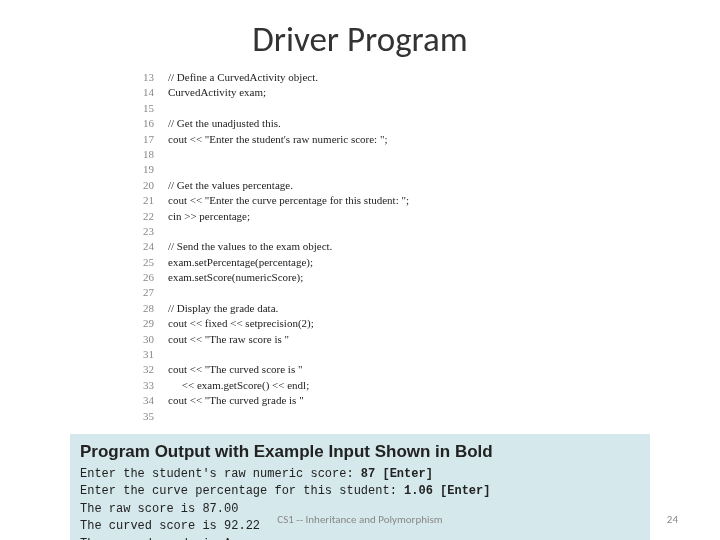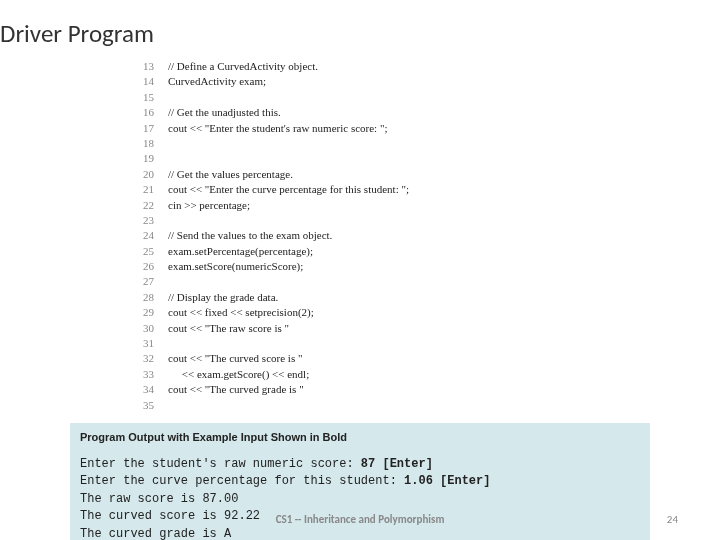--- a/index.html
+++ b/index.html
@@ -4,22 +4,22 @@
   <style>
     * { margin: 0; padding: 0; box-sizing: border-box; }
     body {
       width: 720px;
       height: 540px;
       background: #fff;
       font-family: Calibri, Arial, sans-serif;
       position: relative;
     }
     .slide-title {
-      text-align: left;
-      font-size: 25px;
+      text-align: center;
+      font-size: 35px;
       font-weight: 400;
       color: #333;
       padding-top: 18px;
       padding-bottom: 10px;
     }
     .code-block {
       margin-left: 140px;
       font-family: Liberation Serif, serif;
       font-size: 11px;
       line-height: 1.4;
@@ -40,43 +40,42 @@
       white-space: pre;
     }
     .output-box {
       margin: 10px 70px 0 70px;
       background: #d5e8eb;
       padding: 8px 10px 10px 10px;
       font-family: Verdana, Arial, sans-serif;
     }
     .output-title {
       font-weight: bold;
-      font-size: 11px;
+      font-size: 17px;
       color: #222;
-      margin-bottom: 13px;
+      margin-bottom: 4px;
     }
     .output-line {
       font-family: Liberation Mono, monospace;
       font-size: 12px;
       line-height: 1.45;
       color: #222;
     }
     .output-line .bold-input {
       font-weight: bold;
     }
     .footer {
       position: absolute;
       bottom: 14px;
       left: 0;
       right: 0;
       display: flex;
       justify-content: center;
       font-size: 11px;
       color: #888;
-      font-weight: bold;
     }
     .page-num {
       position: absolute;
       bottom: 14px;
       right: 42px;
       font-size: 11px;
       color: #888;
     }
   </style>
 </head>

